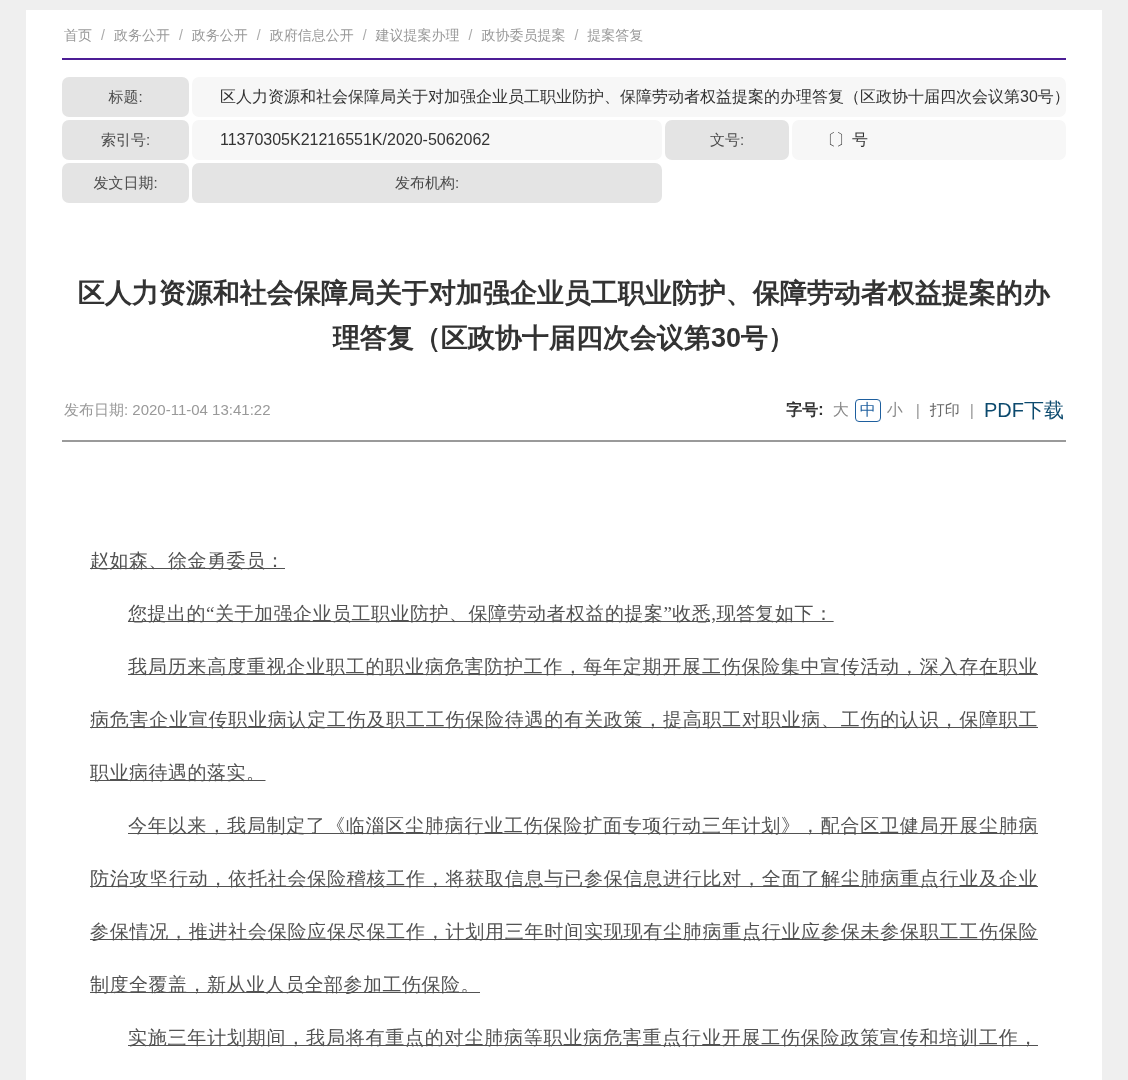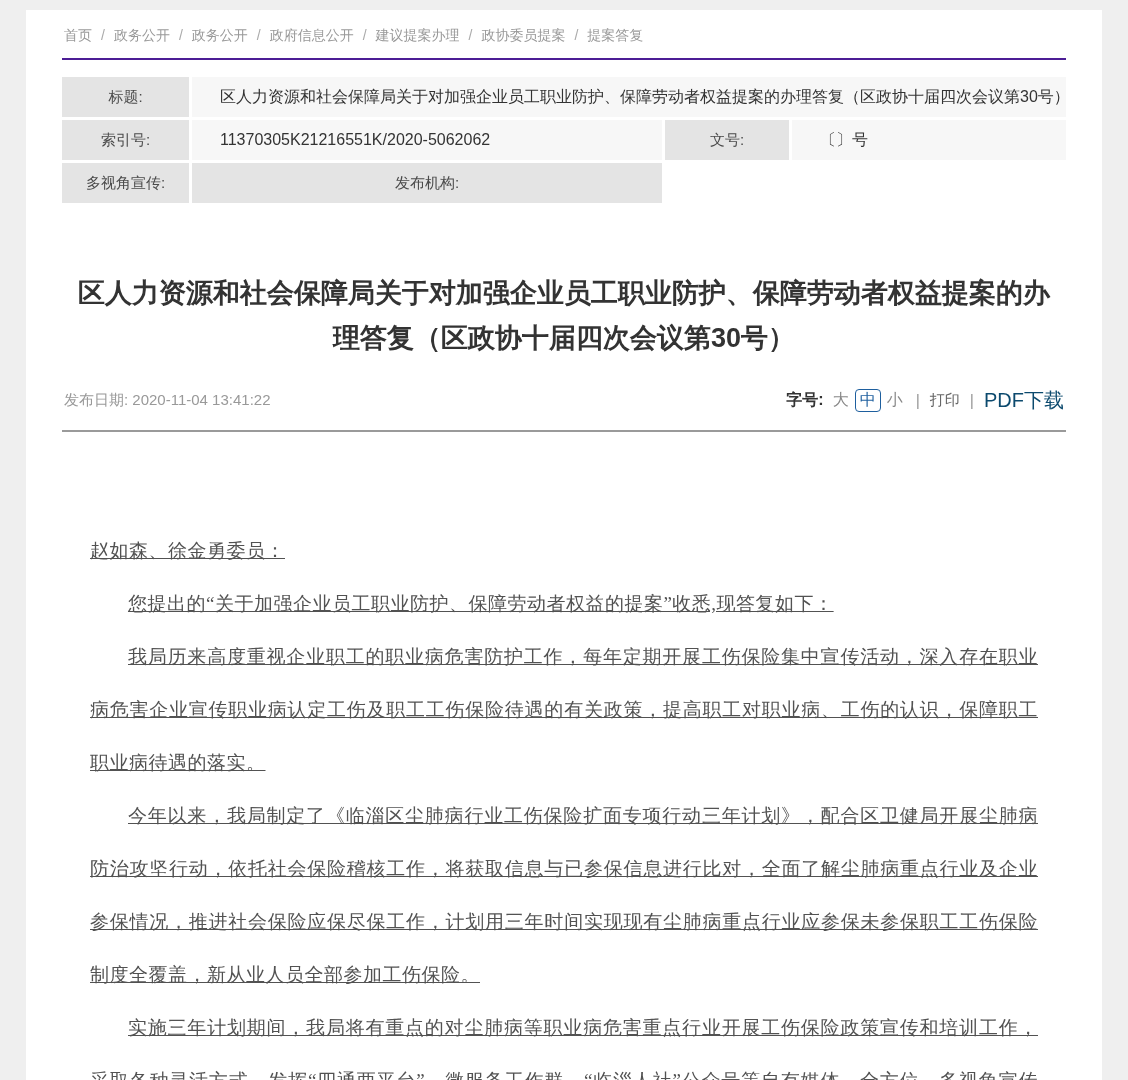--- a/index.html
+++ b/index.html
@@ -36,20 +36,21 @@
     display: grid;
     grid-template-columns: 127px 470px 124px 274px;
     gap: 3px;
     background: #ffffff;
   }
   .meta-cell {
     height: 40px;
     display: flex;
     align-items: center;
     font-size: 15px;
+    border-radius: 7px;
   }
   .meta-label {
     background: #e4e4e4;
     justify-content: center;
     color: #4a4a4a;
   }
   .meta-value {
     background: #f7f7f7;
     padding-left: 28px;
     color: #333;
@@ -62,21 +63,21 @@
   
   .doc-title {
     margin: 68px 8px 0;
     text-align: center;
     font-size: 27px;
     font-weight: bold;
     line-height: 45px;
     color: #333;
   }
   .doc-meta-row {
-    margin-top: 26px;
+    margin-top: 36px;
     padding: 0 2px 16px;
     border-bottom: 2px solid #9a9a9a;
     display: flex;
     justify-content: space-between;
     align-items: center;
   }
   .publish-date { font-size: 15px; color: #999; }
   .controls { font-size: 16px; color: #888; display: flex; align-items: center; }
   .controls .fs-label { color: #333; font-weight: bold; margin-right: 6px; }
   .controls .fs-opt { color: #888; margin: 0 3px; cursor: pointer; text-decoration: none; }
@@ -116,21 +117,21 @@
 
     <div class="meta-table">
       <div class="meta-cell meta-label">标题:</div>
       <div class="meta-cell meta-value span3">区人力资源和社会保障局关于对加强企业员工职业防护、保障劳动者权益提案的办理答复（区政协十届四次会议第30号）</div>
 
       <div class="meta-cell meta-label">索引号:</div>
       <div class="meta-cell meta-value">11370305K21216551K/2020-5062062</div>
       <div class="meta-cell meta-label">文号:</div>
       <div class="meta-cell meta-value">〔〕号</div>
 
-      <div class="meta-cell meta-label">多视角宣传:</div>
+      <div class="meta-cell meta-label">发文日期:</div>
       <div class="meta-cell meta-label">发布机构:</div>
     </div>
 
     <h1 class="doc-title">区人力资源和社会保障局关于对加强企业员工职业防护、保障劳动者权益提案的办理答复（区政协十届四次会议第30号）</h1>
 
     <div class="doc-meta-row">
       <span class="publish-date">发布日期:  2020-11-04 13:41:22</span>
       <span class="controls">
         <span class="fs-label">字号:</span>
         <a class="fs-opt">大</a>

